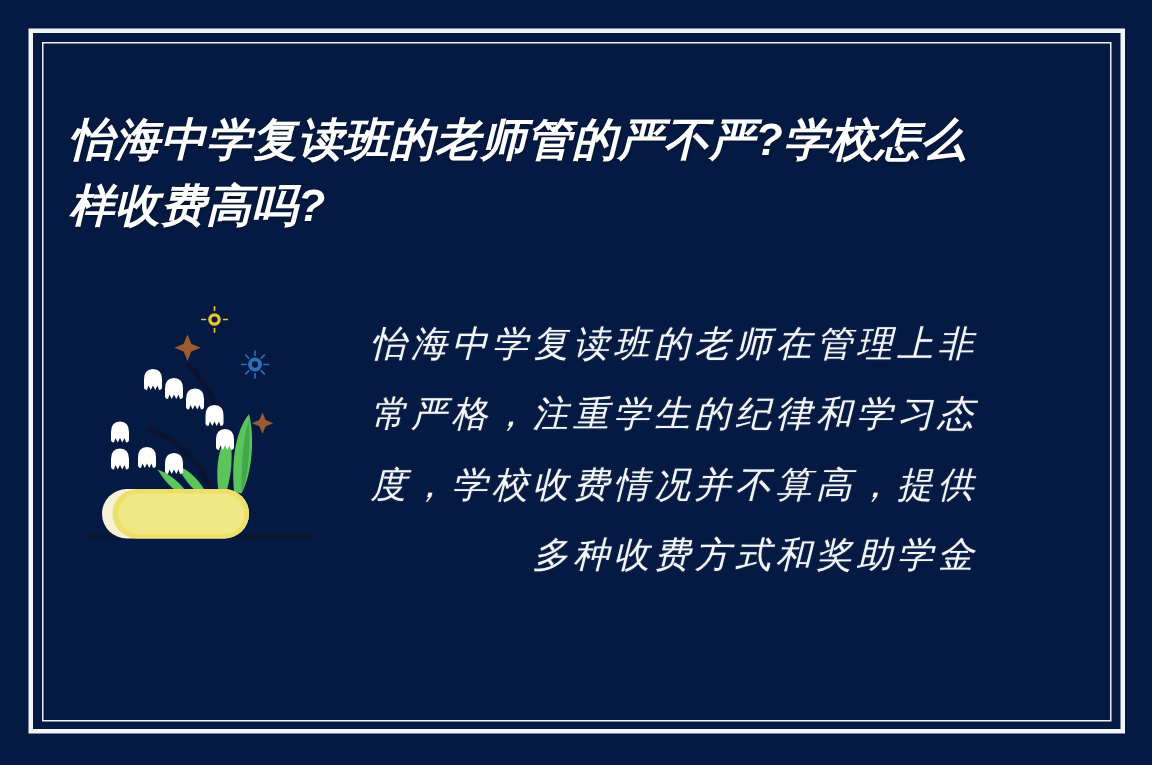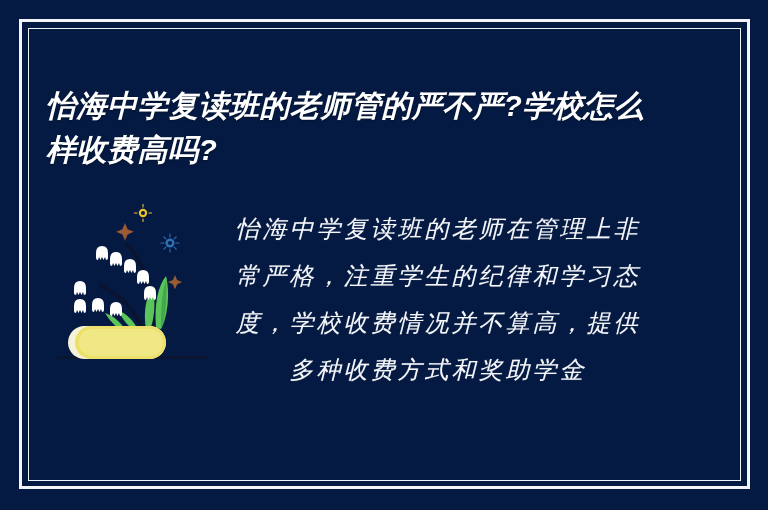--- a/index.html
+++ b/index.html
@@ -40,21 +40,21 @@
     height: 453px;
     border: 1.5px solid #eef1f6;
     box-sizing: border-box;
     pointer-events: none;
   }
 
   
   #title {
     position: absolute;
     left: 46px;
-    top: 84px;
+    top: 72px;
     width: 600px;
     font-size: 30px;
     line-height: 44px;
     font-weight: bold;
     font-style: italic;
     color: #ffffff;
     letter-spacing: 0.5px;
     white-space: pre-wrap;
     text-shadow: 0 1px 2px rgba(0,0,0,0.35);
   }
@@ -73,21 +73,21 @@
     position: absolute;
     left: 224px;
     top: 206px;
     width: 428px;
     font-family: "DejaVu Serif", "Liberation Serif", serif;
     font-size: 24px;
     line-height: 47px;
     font-style: italic;
     color: #f4f6fa;
     letter-spacing: 3px;
-    text-align: center;
+    text-align: right;
     text-shadow: 0 0 1px rgba(255,255,255,0.35);
   }
 </style>
 </head>
 <body>
 
 <div id="card">
 
   <div class="frame-outer"></div>
   <div class="frame-inner"></div>

